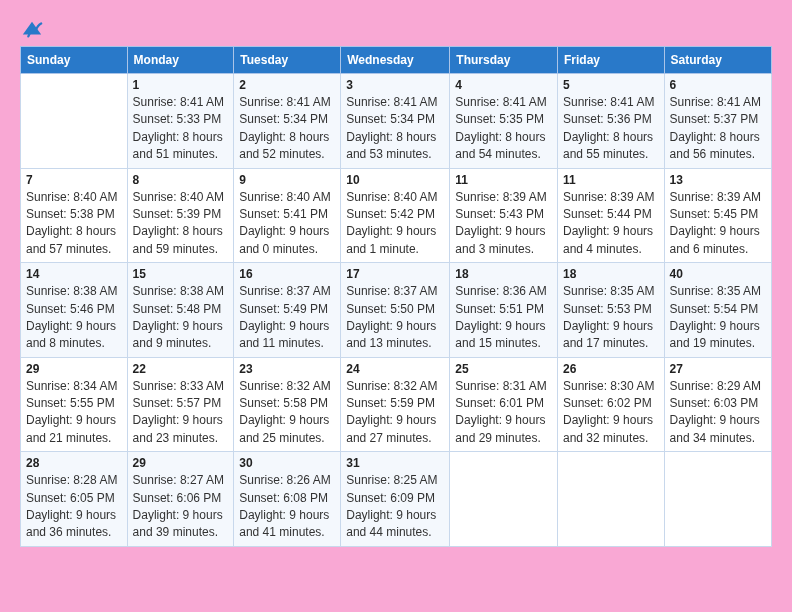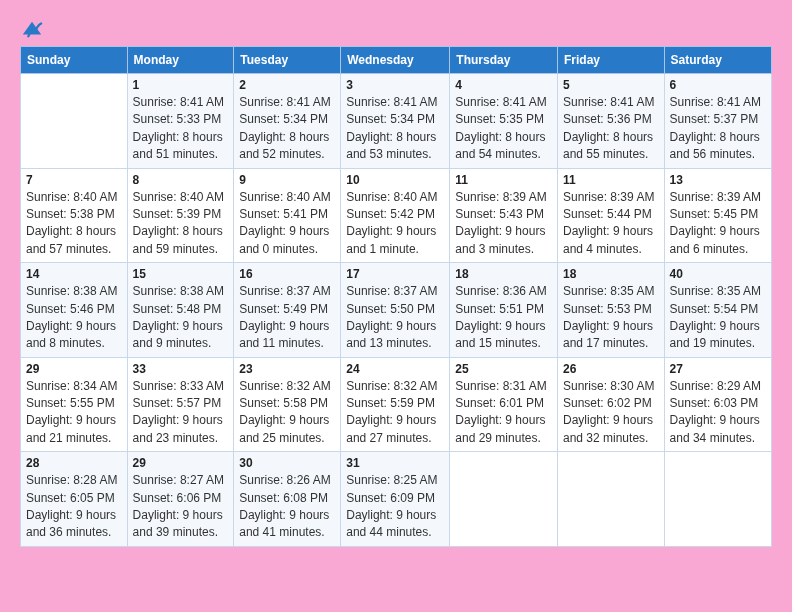--- a/index.html
+++ b/index.html
@@ -224,21 +224,21 @@
             <span class="day-num">40</span>
             <div class="cell-text">Sunrise: 8:35 AM<br>Sunset: 5:54 PM<br>Daylight: 9 hours and 19 minutes.</div>
           </td>
         </tr>
         <tr>
           <td>
             <span class="day-num">29</span>
             <div class="cell-text">Sunrise: 8:34 AM<br>Sunset: 5:55 PM<br>Daylight: 9 hours and 21 minutes.</div>
           </td>
           <td>
-            <span class="day-num">33</span>
+            <span class="day-num">22</span>
             <div class="cell-text">Sunrise: 8:33 AM<br>Sunset: 5:57 PM<br>Daylight: 9 hours and 23 minutes.</div>
           </td>
           <td>
             <span class="day-num">23</span>
             <div class="cell-text">Sunrise: 8:32 AM<br>Sunset: 5:58 PM<br>Daylight: 9 hours and 25 minutes.</div>
           </td>
           <td>
             <span class="day-num">24</span>
             <div class="cell-text">Sunrise: 8:32 AM<br>Sunset: 5:59 PM<br>Daylight: 9 hours and 27 minutes.</div>
           </td>

